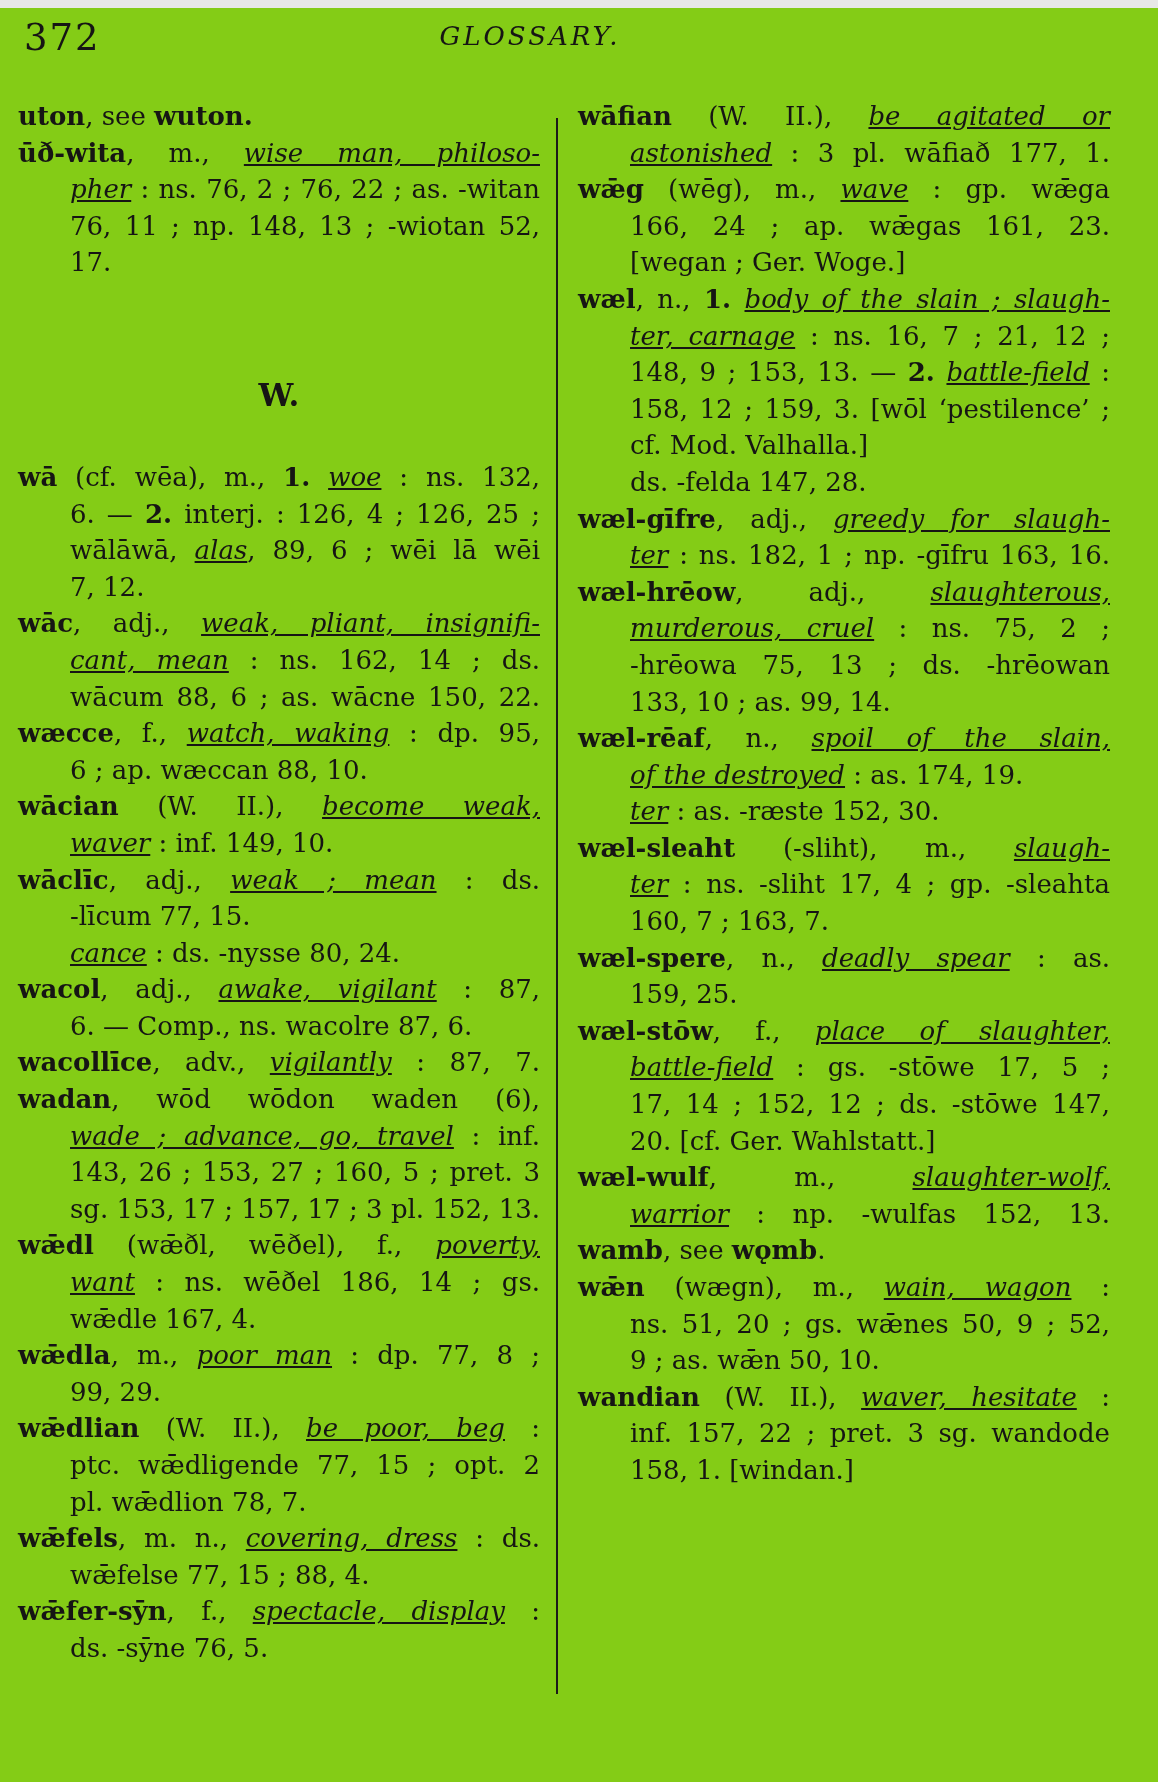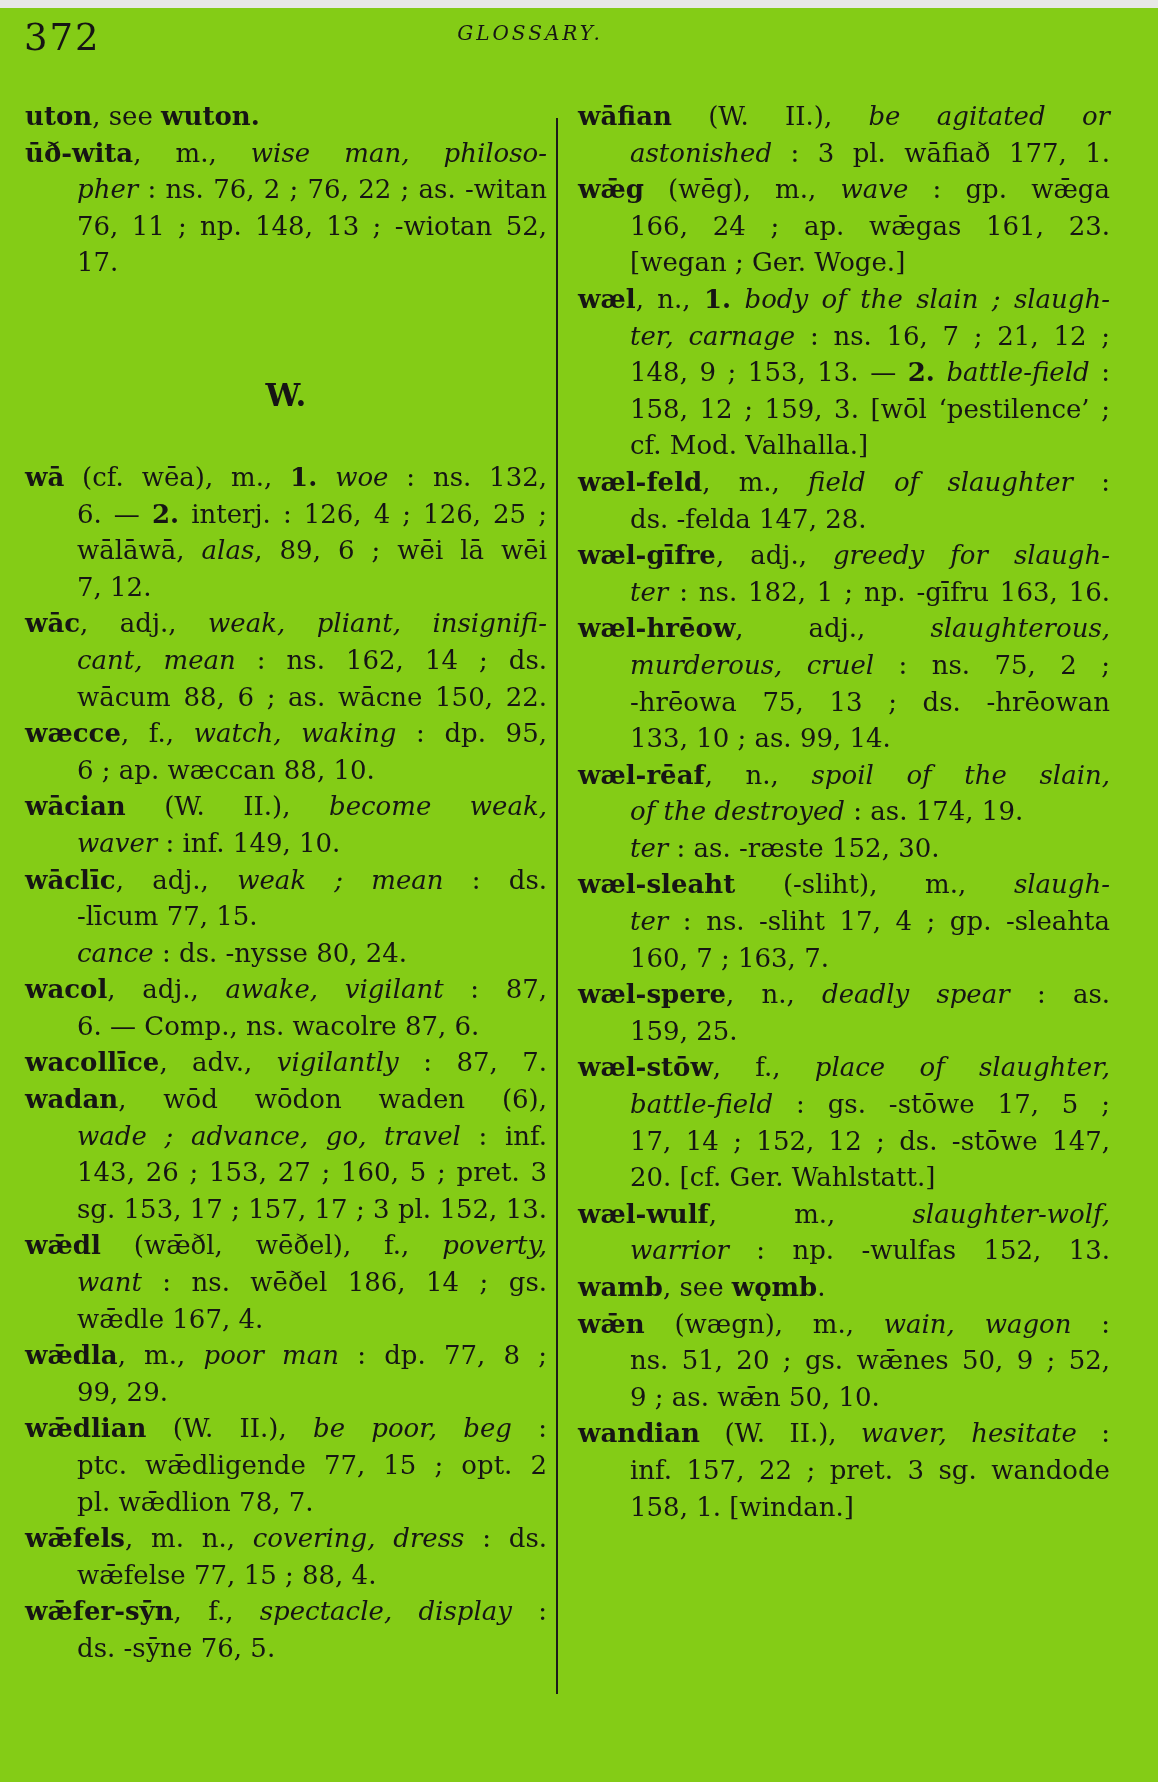--- a/index.html
+++ b/index.html
@@ -4,30 +4,30 @@
 <style>
   html,body{margin:0;padding:0;background:#e8e8e6;}
   .page{
     position:relative;width:1158px;height:1782px;margin:8px auto;
     background:#84cc16;color:#161514;overflow:hidden;
     font-family:"DejaVu Serif","Liberation Serif",serif;
     -webkit-font-smoothing:antialiased;
   }
   .page-number{position:absolute;left:24px;top:8px;font-size:37px;letter-spacing:2px;}
   .running-head{position:absolute;left:60px;top:13px;width:940px;text-align:center;
-    font-style:italic;font-size:20px;letter-spacing:3px;}
+    font-style:italic;font-size:26px;letter-spacing:3px;}
   .col-divider{position:absolute;left:556px;top:110px;width:2px;height:1576px;background:#1c1b1a;}
   .column{position:absolute;top:90px;}
-  .column.left{left:25px;width:522px;}
+  .column.left{left:18px;width:522px;}
   .column.right{left:578px;width:532px;}
   .line{font-size:26px;line-height:36.6px;}
   .cont{padding-left:52px;}
   .just{text-align:justify;text-align-last:justify;}
   .b{font-weight:bold;}
-  .i{font-style:italic;}
+  .i{font-style:italic;text-decoration:underline;}
   .section-heading{text-align:center;font-weight:bold;font-size:31px;line-height:40px;margin:94px 0 44px 0;}
 </style>
 </head>
 <body>
 
 <div class="page">
   <div class="page-number">372</div>
   <div class="running-head">GLOSSARY.</div>
   <div class="col-divider"></div>
   <div class="column left" id="col-left">
@@ -113,21 +113,20 @@
         <div class="line cont"><span>[wegan ; Ger. Woge.]</span></div>
       </div>
       <div class="entry">
         <div class="line just"><span class="b">wæl</span><span>, n., </span><span class="b">1.</span><span> </span><span class="i">body of the slain ; slaugh-</span></div>
         <div class="line cont just"><span class="i">ter, carnage</span><span> : ns. 16, 7 ; 21, 12 ;</span></div>
         <div class="line cont just"><span>148, 9 ; 153, 13. — </span><span class="b">2.</span><span> </span><span class="i">battle-field</span><span> :</span></div>
         <div class="line cont just"><span>158, 12 ; 159, 3. [wōl ‘pestilence’ ;</span></div>
         <div class="line cont"><span>cf. Mod. Valhalla.]</span></div>
       </div>
       <div class="entry">
-        <div class="line just"><span class="b">wæl-feld</span><span>, m., </span><span class="i">field of slaughter</span><span> :</span></div>
         <div class="line cont"><span>ds. -felda 147, 28.</span></div>
       </div>
       <div class="entry">
         <div class="line just"><span class="b">wæl-gīfre</span><span>, adj., </span><span class="i">greedy for slaugh-</span></div>
         <div class="line cont just"><span class="i">ter</span><span> : ns. 182, 1 ; np. -gīfru 163, 16.</span></div>
       </div>
       <div class="entry">
         <div class="line just"><span class="b">wæl-hrēow</span><span>, adj., </span><span class="i">slaughterous,</span></div>
         <div class="line cont just"><span class="i">murderous, cruel</span><span> : ns. 75, 2 ;</span></div>
         <div class="line cont just"><span>-hrēowa 75, 13 ; ds. -hrēowan</span></div>

